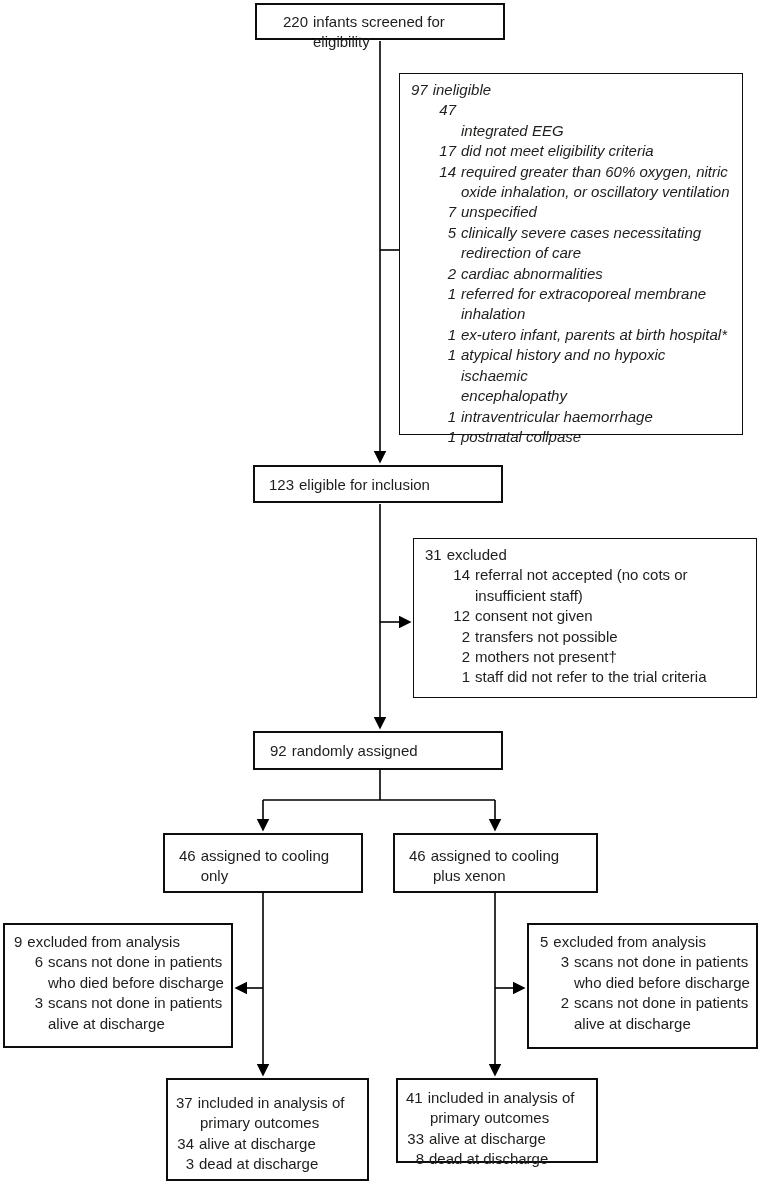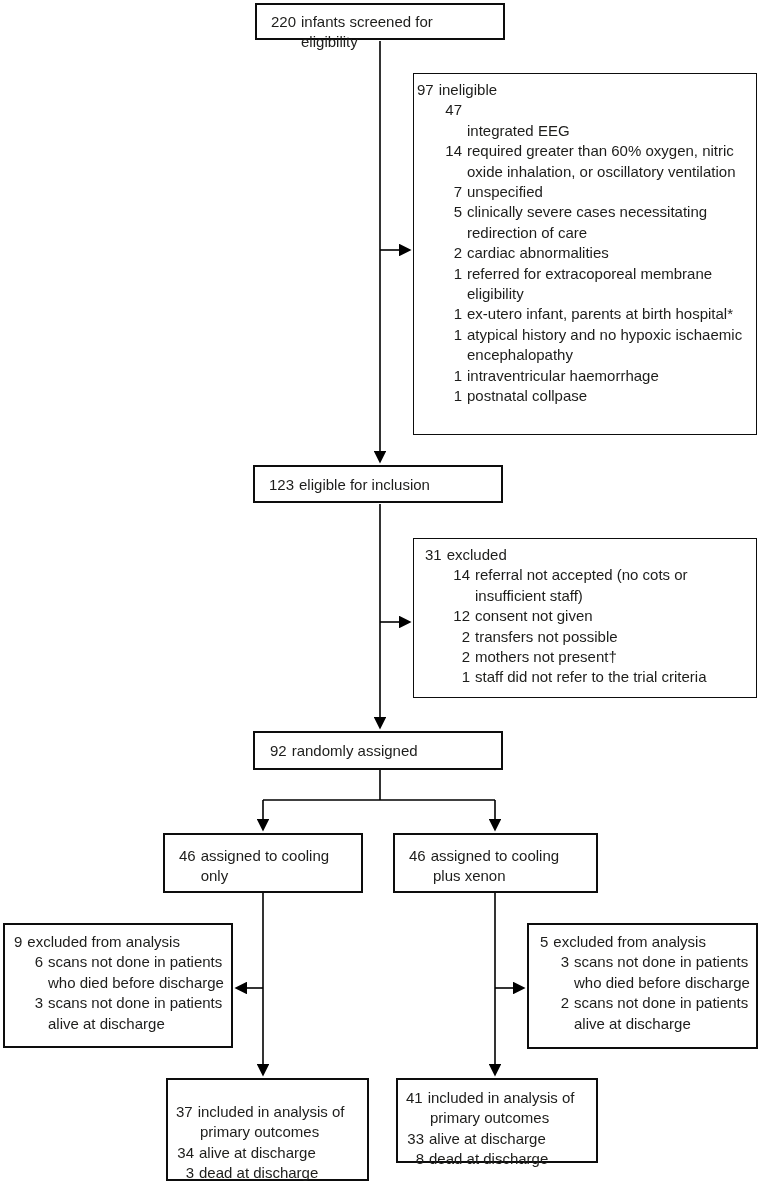--- a/index.html
+++ b/index.html
@@ -8,30 +8,30 @@
     font-family:"Liberation Sans","DejaVu Sans",sans-serif;
     color:#1d1d1b;font-size:15px;line-height:20.4px;overflow:hidden;
   }
   #connectors{position:absolute;left:0;top:0;width:762px;height:1183px;}
   .fbox{
     position:absolute;background:#ffffff;border:2px solid #0d0d0d;
     box-sizing:border-box;
   }
   .thin{border-width:1.5px;}
   
-  #box-screened   {left:255px;top:3px;   width:250px;height:37px; padding:7px 10px 0 14px;}
-  #box-ineligible {left:413px;top:73px;  width:344px;height:362px;padding:6px 8px 0 3px;}
+  #box-screened   {left:255px;top:3px;   width:250px;height:37px; padding:7px 10px 0 26px;}
+  #box-ineligible {left:399px;top:73px;  width:344px;height:362px;padding:6px 8px 0 11px;font-style:italic;}
   #box-eligible   {left:253px;top:465px; width:250px;height:38px; padding:8px 10px 0 14px;}
   #box-excluded   {left:413px;top:538px; width:344px;height:160px;padding:6px 8px 0 11px;}
   #box-randomized {left:253px;top:731px; width:250px;height:39px; padding:8px 10px 0 15px;}
   #box-cooling    {left:163px;top:833px; width:200px;height:60px; padding:11px 8px 0 14px;}
   #box-xenon      {left:393px;top:833px; width:205px;height:60px; padding:11px 8px 0 14px;}
   #box-cool-excl  {left:3px;  top:923px; width:230px;height:125px;padding:7px 6px 0 9px;}
   #box-xen-excl   {left:527px;top:923px; width:231px;height:126px;padding:7px 6px 0 11px;}
-  #box-cool-anal  {left:166px;top:1078px;width:203px;height:103px;padding:22px 6px 0 8px;}
+  #box-cool-anal  {left:166px;top:1078px;width:203px;height:103px;padding:13px 6px 0 8px;}
   #box-xen-anal   {left:396px;top:1078px;width:202px;height:85px;padding:8px 6px 0 8px;}
   
   .ln{display:flex;align-items:baseline;}
   .ln .num{flex:none;text-align:right;margin-right:5px;white-space:pre;}
   .ln.h .num{width:auto;}
   .nw2 .ln.s .num{width:18px;}
   .nw1 .ln.s .num{width:9px;}
   
   .ga .ln.s{margin-left:27px;}  .ga .ln.c{margin-left:50px;}
   .gb .ln.s{margin-left:20px;}  .gb .ln.c{margin-left:34px;}
@@ -73,20 +73,24 @@
       <span class="num">97</span>
       <span class="txt">ineligible</span>
     </div>
     <div class="ln s">
       <span class="num">47</span>
     </div>
     <div class="ln c">
       <span class="txt">integrated EEG</span>
     </div>
     <div class="ln s">
+      <span class="num">17</span>
+      <span class="txt">did not meet eligibility criteria</span>
+    </div>
+    <div class="ln s">
       <span class="num">14</span>
       <span class="txt">required greater than 60% oxygen, nitric</span>
     </div>
     <div class="ln c">
       <span class="txt">oxide inhalation, or oscillatory ventilation</span>
     </div>
     <div class="ln s">
       <span class="num">7</span>
       <span class="txt">unspecified</span>
     </div>
@@ -99,21 +103,21 @@
     </div>
     <div class="ln s">
       <span class="num">2</span>
       <span class="txt">cardiac abnormalities</span>
     </div>
     <div class="ln s">
       <span class="num">1</span>
       <span class="txt">referred for extracoporeal membrane</span>
     </div>
     <div class="ln c">
-      <span class="txt">eligibility</span>
+      <span class="txt">inhalation</span>
     </div>
     <div class="ln s">
       <span class="num">1</span>
       <span class="txt">ex-utero infant, parents at birth hospital*</span>
     </div>
     <div class="ln s">
       <span class="num">1</span>
       <span class="txt">atypical history and no hypoxic ischaemic</span>
     </div>
     <div class="ln c">

